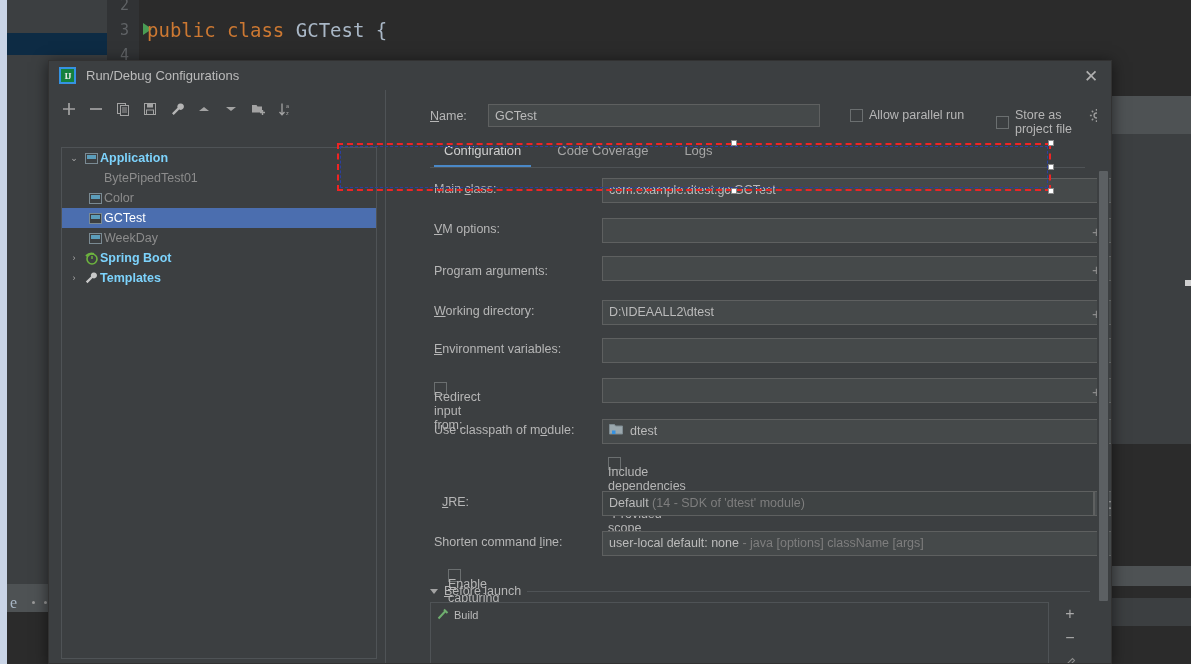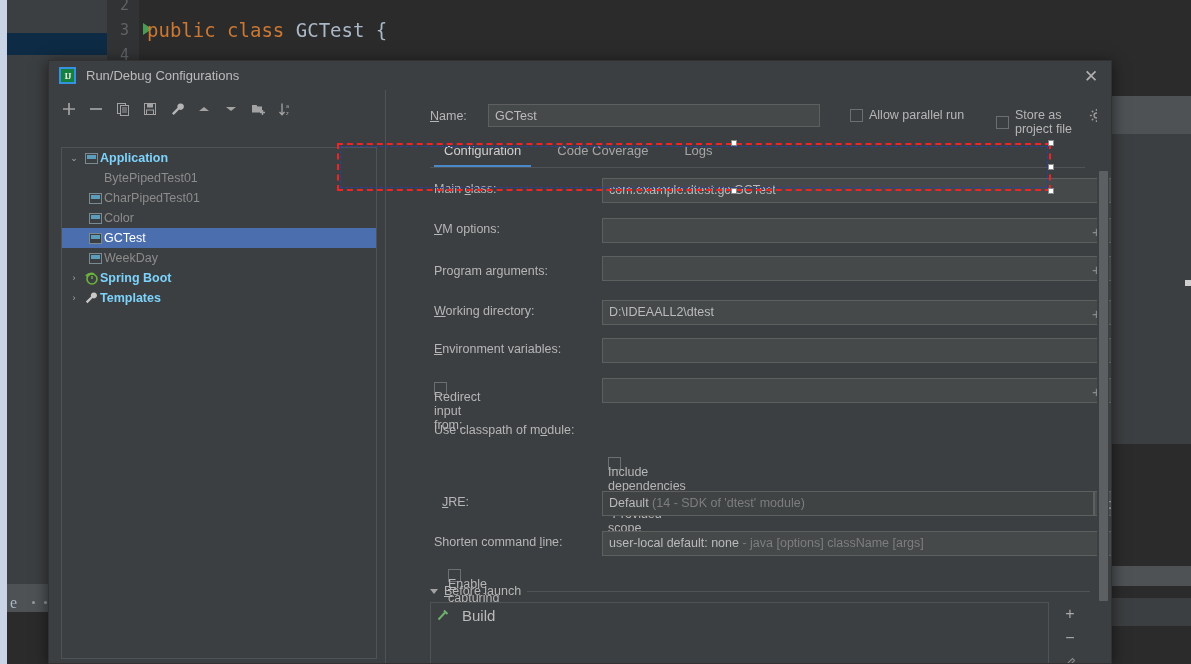--- a/index.html
+++ b/index.html
@@ -126,21 +126,21 @@
   .sub-cbx { position: absolute; display: flex; align-items: center; gap: 7px; cursor: pointer; }
 
   
   .bl-head { position: absolute; left: 44px; top: 494px; display: flex; align-items: center; gap: 6px; width: 660px; }
   .bl-tri { width: 0; height: 0; border-top: 5px solid #a3a3a3; border-left: 4px solid transparent; border-right: 4px solid transparent; }
   .bl-line { flex: 1; height: 1px; background: #4f5356; }
   .bl-box {
     position: absolute; left: 44px; top: 512px; width: 619px; height: 63px;
     border: 1px solid #4f5356; background: #3c3f41;
   }
-  .bl-item { display: flex; align-items: center; gap: 12px; padding: 4px 6px; font-size: 15px; color: #bbbbbb; }
+  .bl-item { display: flex; align-items: center; gap: 4px; padding: 4px 6px; font-size: 11px; color: #bbbbbb; }
   .bl-side { position: absolute; left: 665px; top: 512px; width: 38px; height: 63px; }
   .bl-sbtn { width: 38px; height: 24px; display: flex; align-items: center; justify-content: center; color: #a9a9a9; font-size: 16px; cursor: pointer; }
 
   
   .dlg-scroll-track { position: absolute; right: 2px; top: 29px; width: 12px; height: 575px; background: #3c3f41; }
   .dlg-scroll-thumb { position: absolute; right: 3px; top: 110px; width: 9px; height: 430px; background: #5c6063; border-radius: 1px; cursor: pointer; }
 
   
   .redbox {
     position: absolute; left: 337px; top: 143px; width: 714px; height: 48px;
@@ -259,26 +259,20 @@
             </span>
           <span class="tree-label">Application</span>
         </div>
         <div class="tree-row dim" style="padding-left:42px;">
           <span class="tree-label">BytePipedTest01</span>
         </div>
         <div class="tree-row dim" style="padding-left:24px;">
           <span class="tree-ico">
               <span class="ic-app"></span>
             </span>
-          <span class="tree-label">CharPipedTest01</span>
-        </div>
-        <div class="tree-row dim" style="padding-left:24px;">
-          <span class="tree-ico">
-              <span class="ic-app"></span>
-            </span>
           <span class="tree-label">Color</span>
         </div>
         <div class="tree-row sel" style="padding-left:24px;">
           <span class="tree-ico">
               <span class="ic-app"></span>
             </span>
           <span class="tree-label">GCTest</span>
         </div>
         <div class="tree-row dim" style="padding-left:24px;">
           <span class="tree-ico">
@@ -379,20 +373,29 @@
             <span class="cbx"></span>
             <span class="lbl">Redirect input from:</span>
           </div>
           <div class="fld" style="left:216px; top:6px; width:534px;"></div>
           <span class="fld-ico" style="left:706px; top:11px; font-size:15px;">+</span>
 
         </div>
 
         <div class="frow" style="height:36px;">
           <span class="lbl" style="left:48px; top:11px;">Use classpath of m<span class="u">o</span>dule:</span>
+          <div class="fld" style="left:216px; top:7px; width:534px; display:flex; align-items:center; gap:7px;">
+            <span>
+              <svg width="14" height="12" viewBox="0 0 14 12">
+                  <path d="M0.5 1.5h5l1 1.5h7v8H0.5z" fill="#9aa7ad" stroke="#7d8a90"></path>
+                  <rect x="3" y="7.5" width="3.5" height="3.5" fill="#3592e2"></rect>
+                </svg>
+            </span>
+            <span>dtest</span>
+          </div>
 
         </div>
 
         <div class="frow" style="height:28px;">
           <div class="sub-cbx" style="left:222px; top:5px;">
             <span class="cbx"></span>
             <span class="lbl">Include dependencies with "Provided" scope</span>
           </div>
         </div>
 

